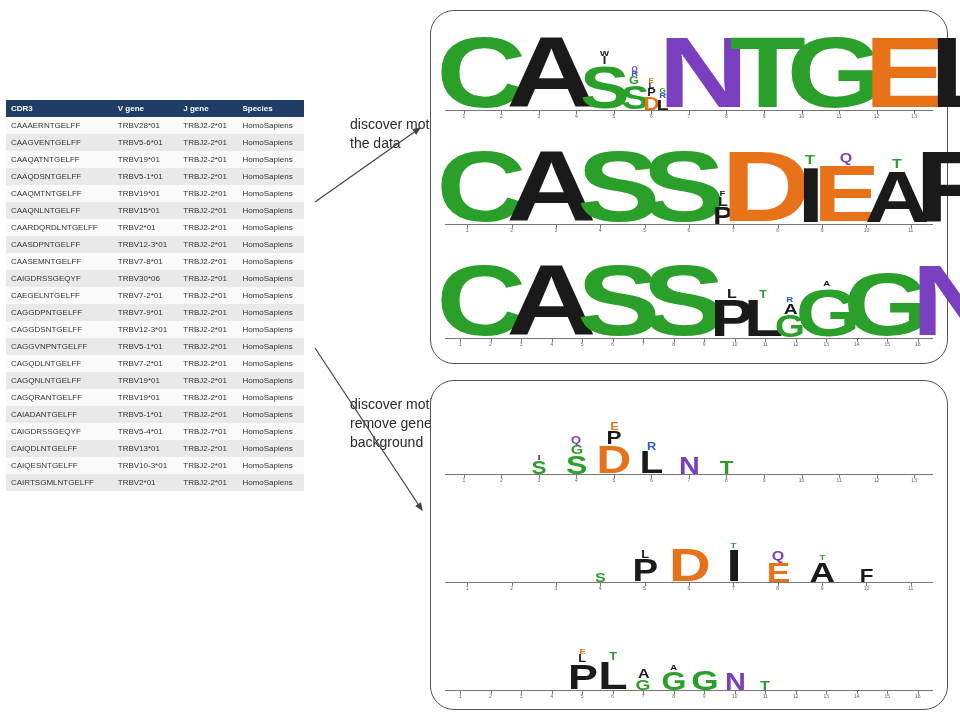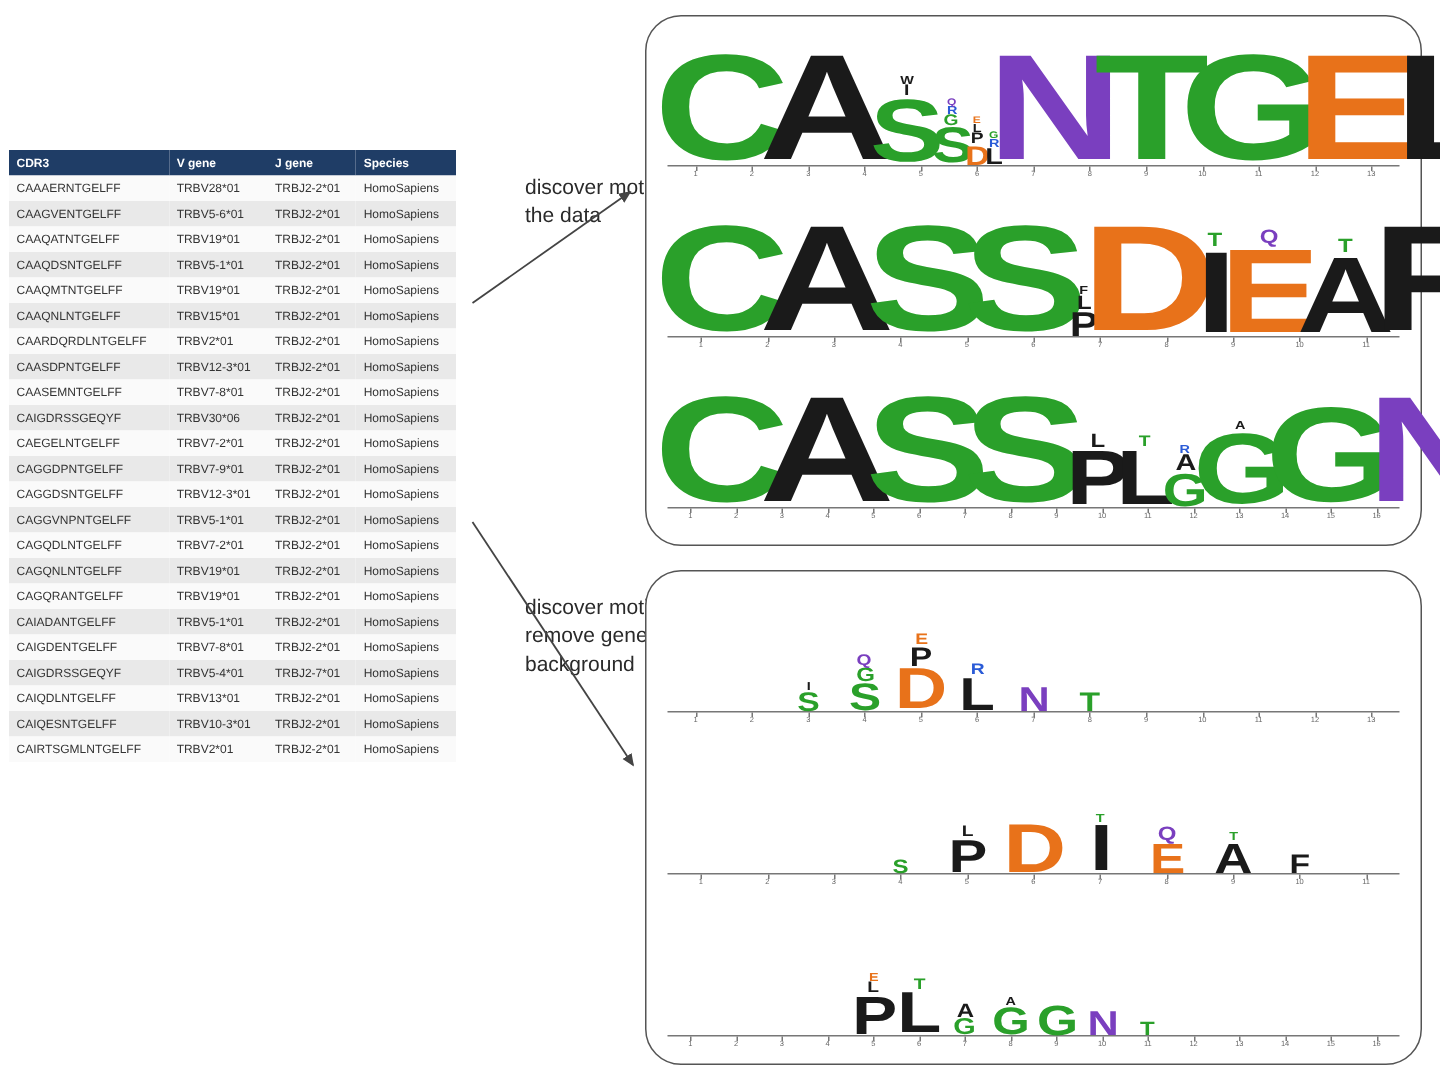--- a/index.html
+++ b/index.html
@@ -241,26 +241,20 @@
         </tr>
         <tr>
           <td>CAGQRANTGELFF</td>
           <td>TRBV19*01</td>
           <td>TRBJ2-2*01</td>
           <td>HomoSapiens</td>
         </tr>
         <tr>
           <td>CAIADANTGELFF</td>
           <td>TRBV5-1*01</td>
-          <td>TRBJ2-2*01</td>
-          <td>HomoSapiens</td>
-        </tr>
-        <tr>
-          <td>CAIGDENTGELFF</td>
-          <td>TRBV7-8*01</td>
           <td>TRBJ2-2*01</td>
           <td>HomoSapiens</td>
         </tr>
         <tr>
           <td>CAIGDRSSGEQYF</td>
           <td>TRBV5-4*01</td>
           <td>TRBJ2-7*01</td>
           <td>HomoSapiens</td>
         </tr>
         <tr>

